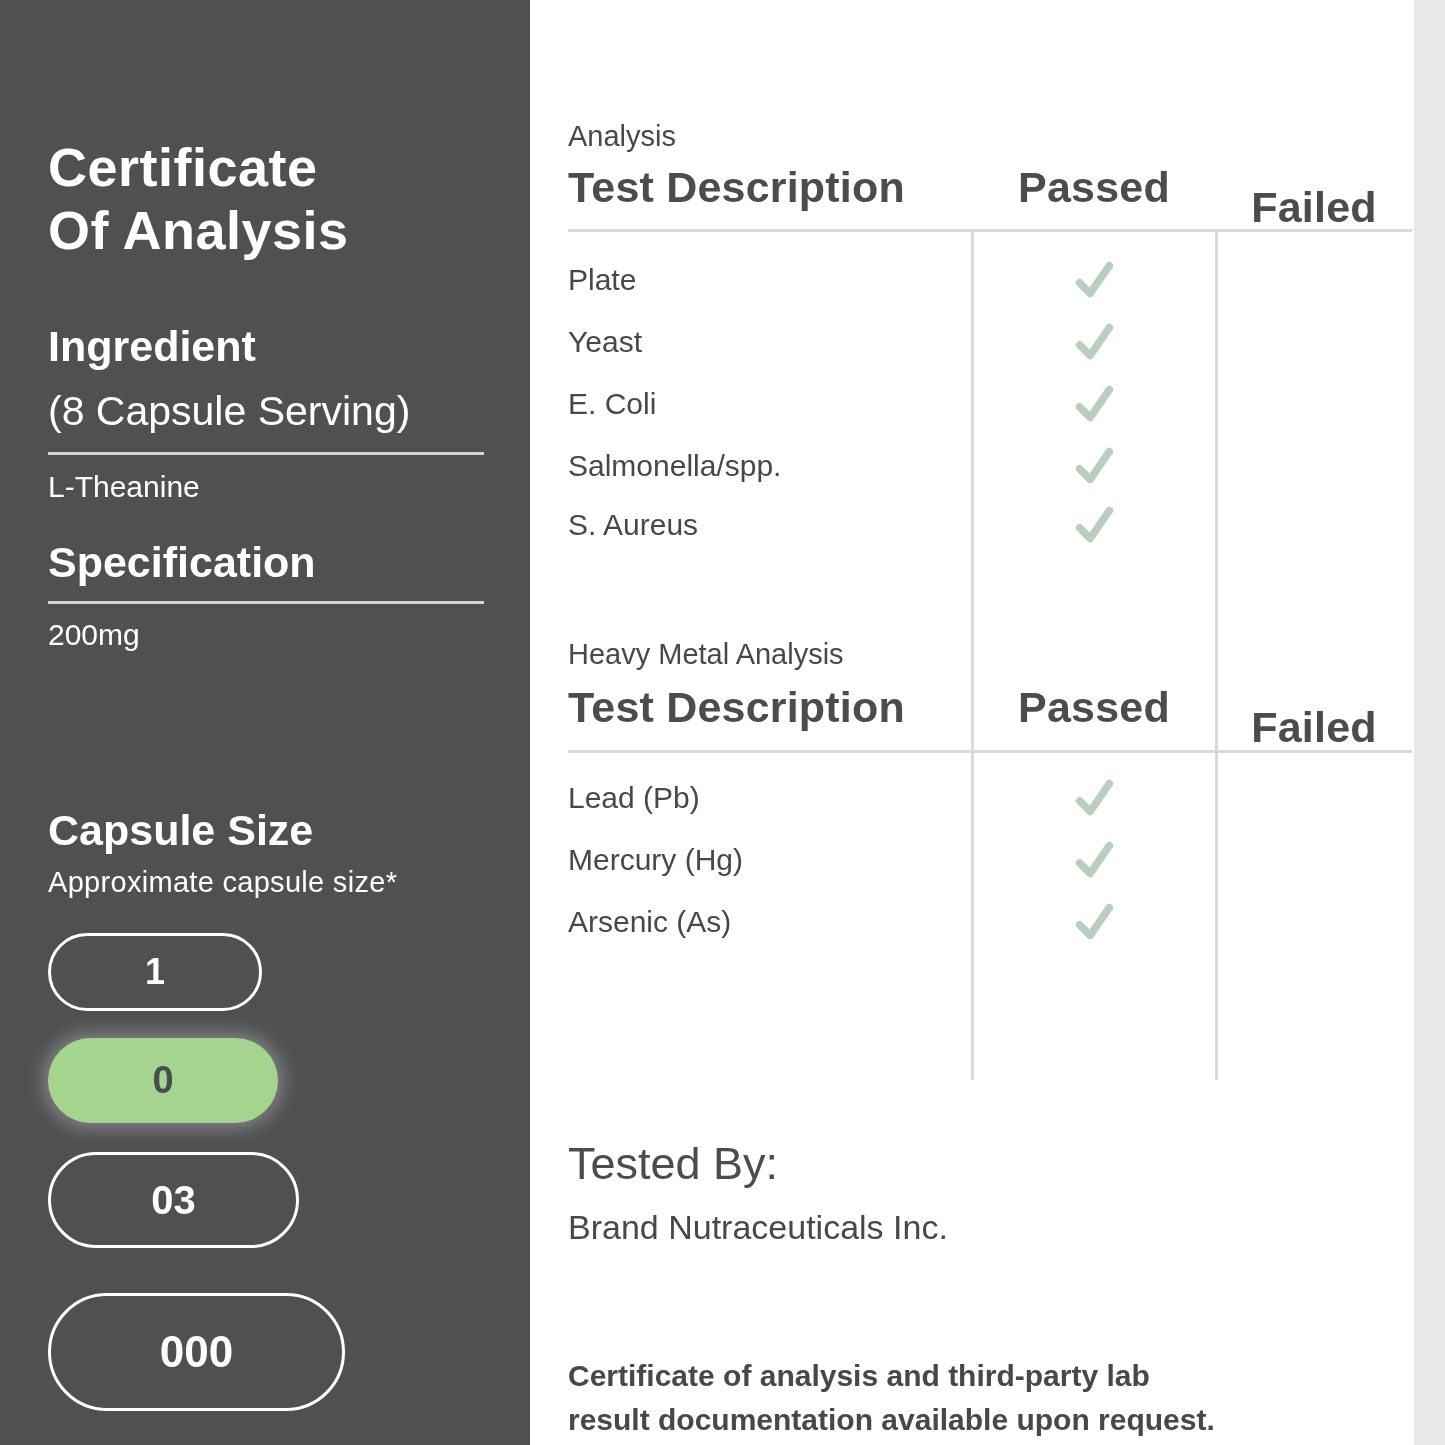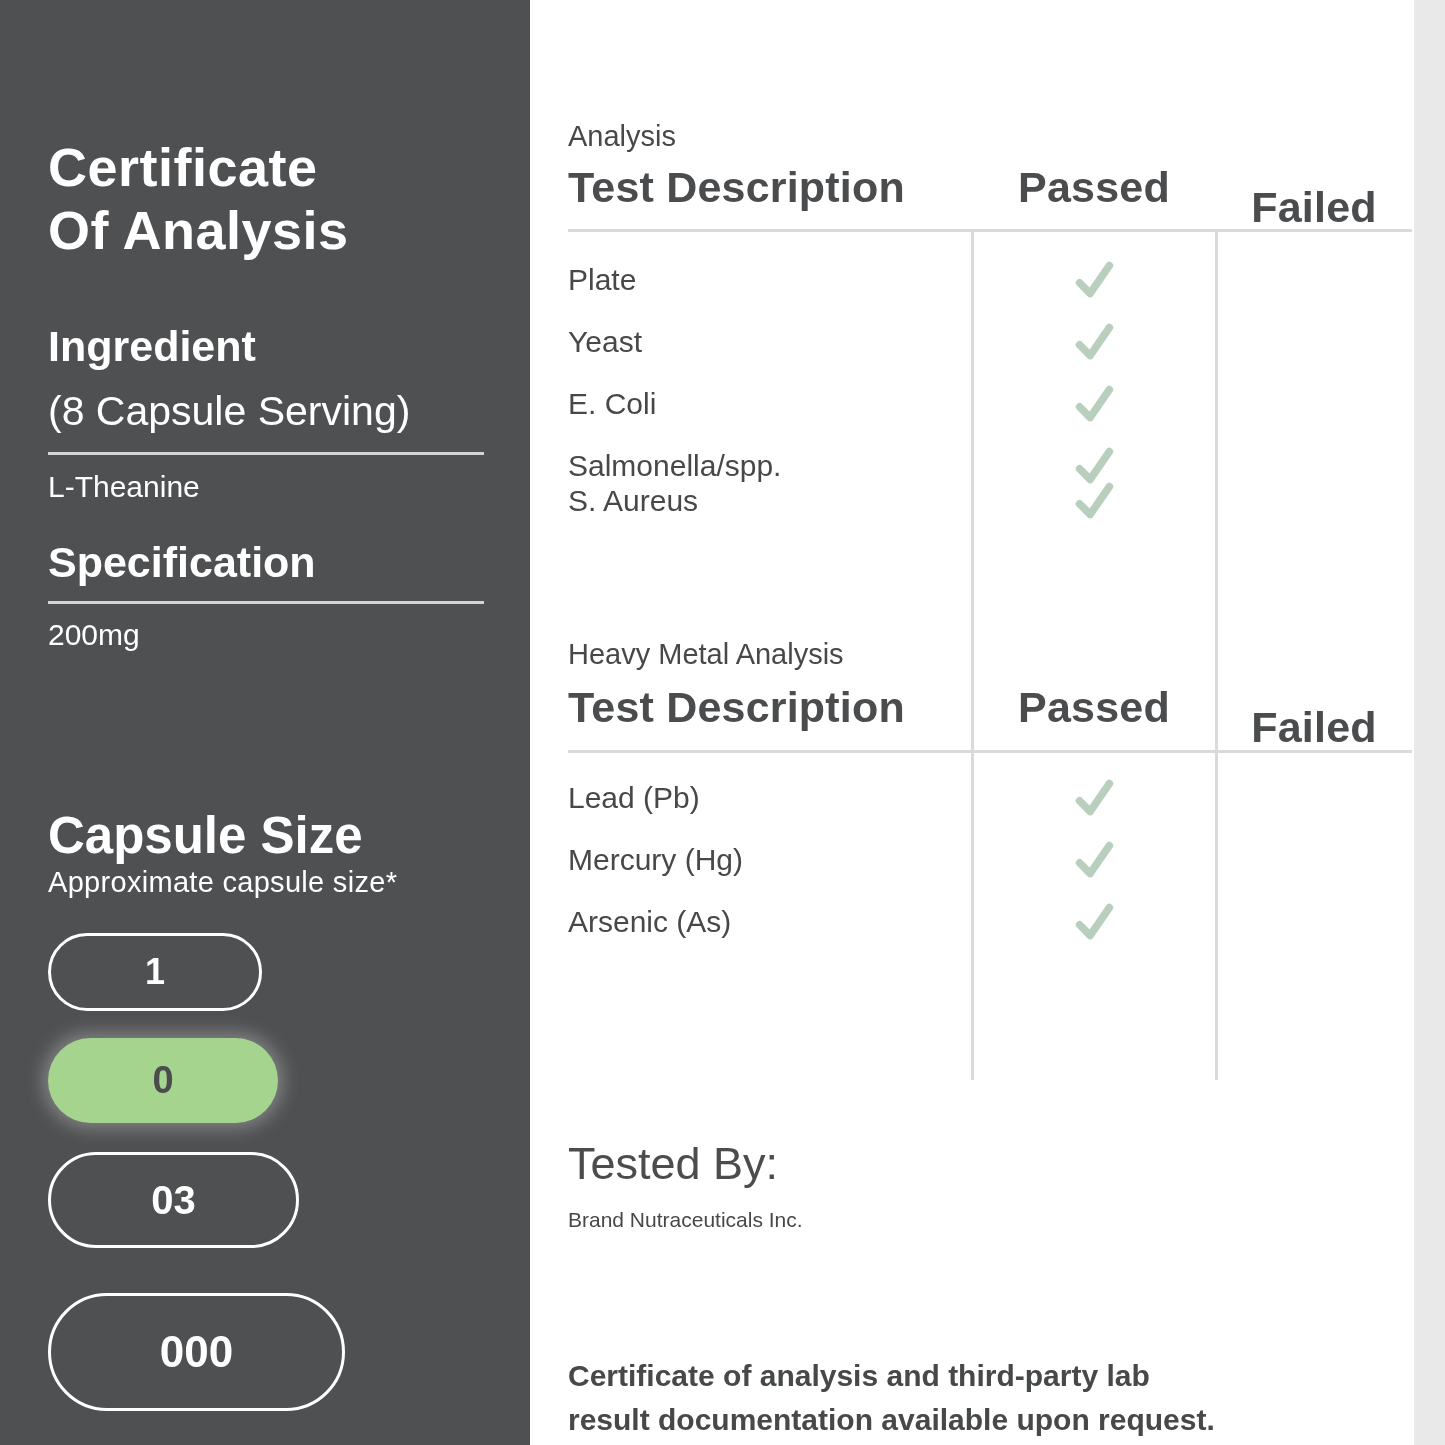--- a/index.html
+++ b/index.html
@@ -16,21 +16,21 @@
   .sb-abs{position:absolute;left:48px;color:#ffffff;}
   .coa-title{top:136px;font-size:54px;font-weight:700;line-height:1.17;letter-spacing:.5px;}
   .ingredient-heading{top:322px;font-size:43px;font-weight:700;}
   .ingredient-sub{top:388px;font-size:41px;font-weight:400;}
   .srule{position:absolute;left:48px;width:436px;height:3px;background:var(--rule-light,#d4d4d4);}
   .srule-1{top:452px;}
   .srule-2{top:601px;}
   .ingredient-value{top:470px;font-size:30px;font-weight:400;}
   .spec-heading{top:538px;font-size:43px;font-weight:700;}
   .spec-value{top:618px;font-size:30px;font-weight:400;}
-  .capsize-heading{top:806px;font-size:51px;font-weight:700;}
+  .capsize-heading{top:806px;font-size:43px;font-weight:700;}
   .capsize-note{top:866px;font-size:29px;font-weight:400;letter-spacing:.3px;}
   
   .pill{
     position:absolute;left:48px;box-sizing:border-box;
     border:3px solid #ffffff;border-radius:999px;
     display:flex;align-items:center;justify-content:center;
     color:#ffffff;font-weight:700;
   }
   .pill--1{top:933px;width:214px;height:78px;font-size:36px;}
   .pill--0{top:1038px;width:230px;height:85px;font-size:38px;
@@ -55,21 +55,21 @@
   .hrule--t1{top:229px;}
   .hrule--t2{top:750px;}
   .vline{position:absolute;top:229px;width:3px;height:851px;background:var(--rule,#dadada);}
   .vline--1{left:441px;}
   .vline--2{left:685px;}
   .trow{position:absolute;left:0;width:915px;height:42px;}
   .tlabel{position:absolute;left:38px;top:0;font-size:30px;line-height:42px;font-weight:400;color:var(--body-text,#474849);}
   .tcheck{position:absolute;left:444px;width:240px;height:42px;display:flex;align-items:center;justify-content:center;}
   .tcheck svg{width:46px;height:46px;}
   .tested-by-heading{left:38px;top:1138px;font-size:45px;font-weight:400;color:var(--heading-text,#4b4c4e);}
-  .tested-by-value{left:38px;top:1208px;font-size:21px;font-weight:400;}
+  .tested-by-value{left:38px;top:1208px;font-size:34px;font-weight:400;}
   .footnote{left:38px;top:1354px;font-size:30px;font-weight:700;line-height:1.45;}
 </style>
 </head>
 <body>
 
 <div class="canvas">
 
   <aside class="sidebar">
     <div class="sb-abs coa-title">
       <div>Certificate</div>
@@ -139,21 +139,21 @@
         </span>
     </div>
     <div class="trow" style="top:445px">
       <span class="tlabel">Salmonella/spp.</span>
       <span class="tcheck">
           <svg viewBox="0 0 48 48">
             <path d="M9 27 L20 38 L40 9" fill="none" stroke="var(--check,#b9cfbe)" stroke-width="8" stroke-linecap="round" stroke-linejoin="round"></path>
           </svg>
         </span>
     </div>
-    <div class="trow" style="top:480px">
+    <div class="trow" style="top:504px">
       <span class="tlabel">S. Aureus</span>
       <span class="tcheck">
           <svg viewBox="0 0 48 48">
             <path d="M9 27 L20 38 L40 9" fill="none" stroke="var(--check,#b9cfbe)" stroke-width="8" stroke-linecap="round" stroke-linejoin="round"></path>
           </svg>
         </span>
     </div>
 
     <div class="p-abs section-label section-label--heavy">Heavy Metal Analysis</div>
     <div class="p-abs thead thead-desc thead--t2">Test Description</div>

